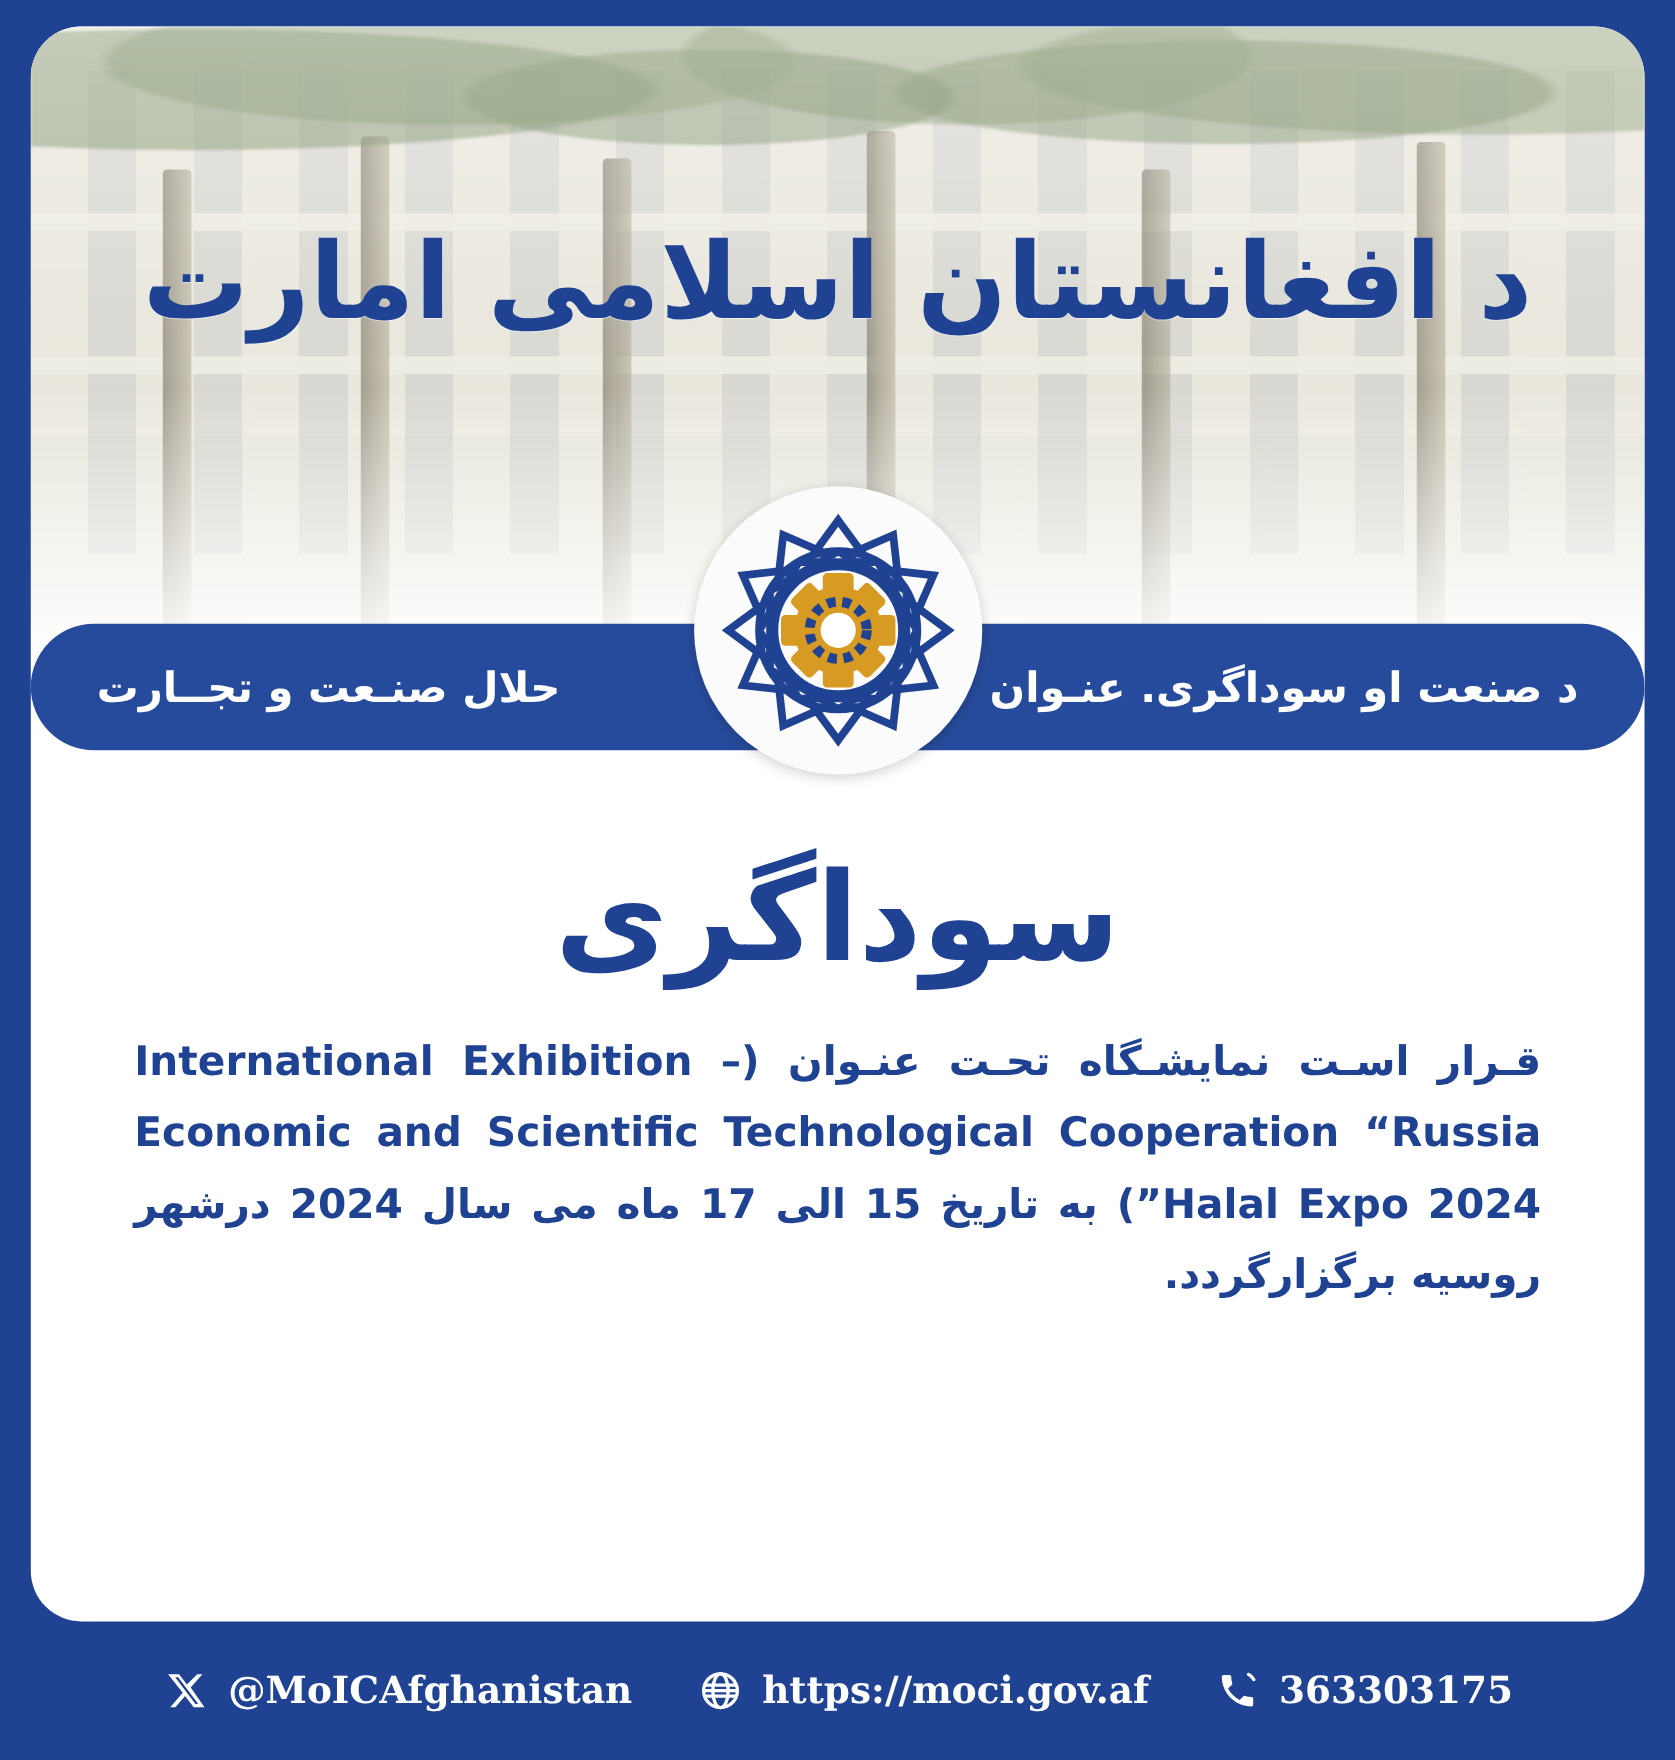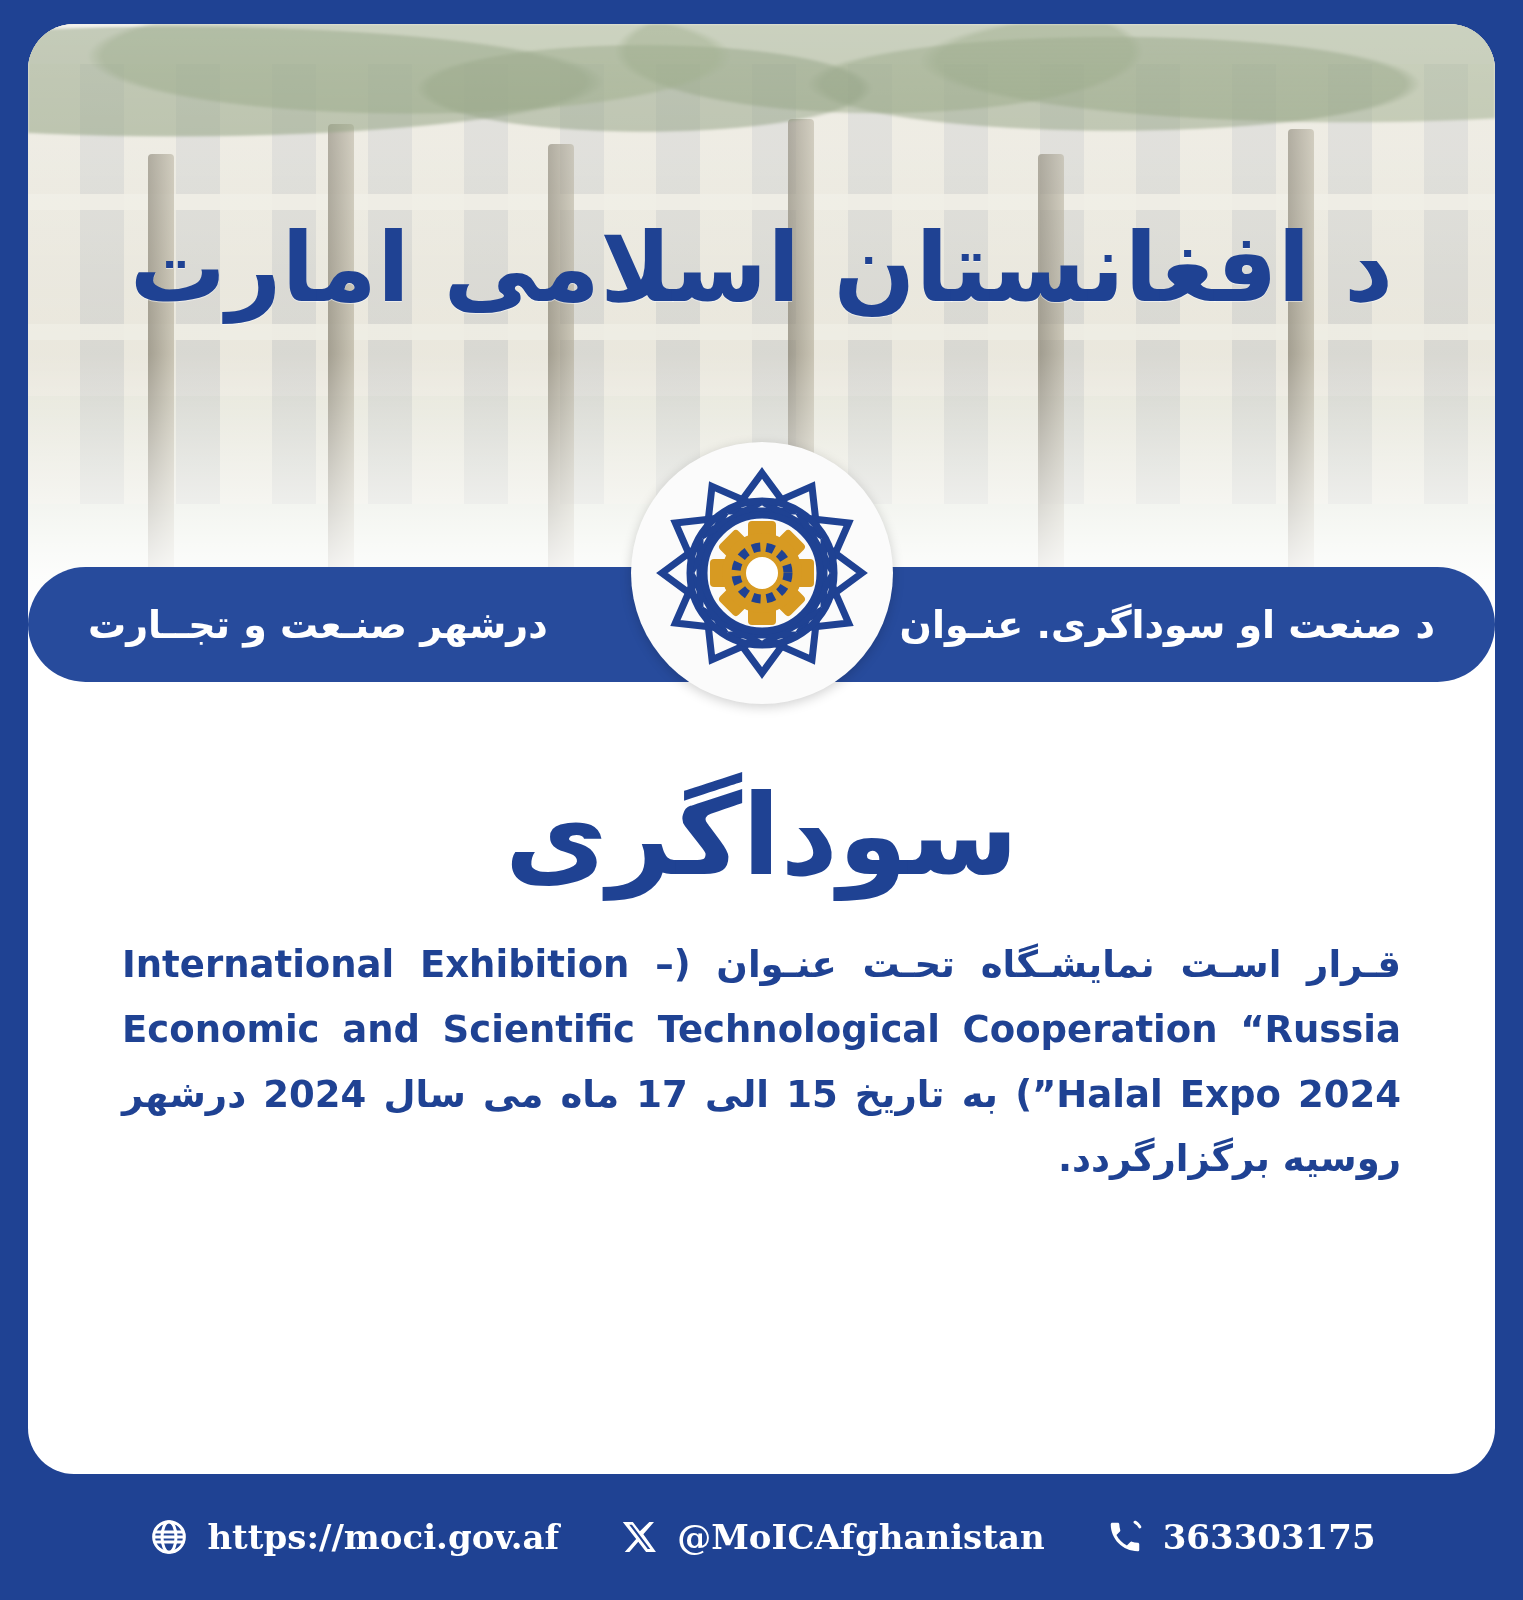--- a/index.html
+++ b/index.html
@@ -88,21 +88,21 @@
   .photo-fade {
     position: absolute;
     inset: 0;
     background: linear-gradient(to bottom, rgba(255,255,255,0.45) 0%, rgba(255,255,255,0.30) 55%, rgba(255,255,255,0.92) 92%, #fff 100%);
   }
 
   
   .calligraphy {
     position: absolute;
     left: 0; right: 0;
-    top: 196px;
+    top: 184px;
     text-align: center;
     color: #1F4293;
     font-size: 96px;
     font-weight: 700;
     letter-spacing: -2px;
     line-height: 1;
     text-shadow: 0 1px 0 rgba(255,255,255,.5);
     direction: rtl;
     font-family: "DejaVu Sans", sans-serif;
   }
@@ -235,21 +235,21 @@
       <div class="tree" style="left:1010px;height:470px"></div>
       <div class="tree" style="left:1260px;height:495px"></div>
       <div class="canopy"></div>
       <div class="photo-fade"></div>
     </div>
 
     <div class="calligraphy">د افغانستان اسلامی امارت</div>
 
     <div class="ministry-bar">
       <span>د صنعت او سوداگری. عنـوان</span>
-      <span>درشهر صنـعت و تجــارت</span>
+      <span>حلال صنـعت و تجــارت</span>
     </div>
 
     <div class="emblem">
       <svg width="230" height="230" viewBox="0 0 230 230">
         <g fill="none" stroke="#1F4293" stroke-width="7" stroke-linejoin="miter">
           <g transform="translate(115,115)">
             <g>
               <polygon points="0,-100 28,-62 -28,-62"></polygon>
             </g>
             <g transform="rotate(30)">
@@ -310,42 +310,42 @@
       <div class="etelaiyeh">سوداگری</div>
       <div class="paragraph">قـرار اسـت نمایشـگاه تحـت عنـوان (– International Exhibition Economic and Scientific Technological Cooperation “Russia Halal Expo 2024”) به تاریخ 15 الی 17 ماه  می سال 2024 درشهر روسیه برگزارگردد.</div>
     </div>
 
   </div>
 
   <div class="footer">
 
     <div class="f-item">
       <span class="f-icon">
+        <svg width="36" height="36" viewBox="0 0 24 24" fill="#ffffff">
+          <path d="M18.9 2H22l-7.1 8.1L23.3 22h-6.6l-5.2-6.8L5.6 22H2.5l7.6-8.7L1.2 2h6.7l4.7 6.2L18.9 2zm-1.1 18h1.7L7.3 3.8H5.5L17.8 20z"></path>
+        </svg>
+      </span>
+      <span>@MoICAfghanistan</span>
+    </div>
+
+    <div class="f-item">
+      <span class="f-icon">
         <svg width="40" height="40" viewBox="0 0 24 24" fill="none" stroke="#ffffff" stroke-width="1.8">
           <circle cx="12" cy="12" r="9.2"></circle>
           <ellipse cx="12" cy="12" rx="4.2" ry="9.2"></ellipse>
           <line x1="2.9" y1="9" x2="21.1" y2="9"></line>
           <line x1="2.9" y1="15" x2="21.1" y2="15"></line>
           <line x1="2.8" y1="12" x2="21.2" y2="12"></line>
         </svg>
       </span>
       <span>https://moci.gov.af</span>
     </div>
 
     <div class="f-item">
       <span class="f-icon">
-        <svg width="36" height="36" viewBox="0 0 24 24" fill="#ffffff">
-          <path d="M18.9 2H22l-7.1 8.1L23.3 22h-6.6l-5.2-6.8L5.6 22H2.5l7.6-8.7L1.2 2h6.7l4.7 6.2L18.9 2zm-1.1 18h1.7L7.3 3.8H5.5L17.8 20z"></path>
-        </svg>
-      </span>
-      <span>@MoICAfghanistan</span>
-    </div>
-
-    <div class="f-item">
-      <span class="f-icon">
         <svg width="38" height="38" viewBox="0 0 24 24" fill="#ffffff">
           <path d="M6.6 10.8c1.4 2.8 3.8 5.1 6.6 6.6l2.2-2.2c.3-.3.7-.4 1-.2 1.1.4 2.3.6 3.6.6.6 0 1 .4 1 1V20c0 .6-.4 1-1 1C10.6 21 3 13.4 3 4c0-.6.4-1 1-1h3.4c.6 0 1 .4 1 1 0 1.2.2 2.4.6 3.6.1.3 0 .7-.2 1l-2.2 2.2z"></path>
           <path d="M17.5 2.2c.2-.5.8-.7 1.3-.4 1.4.8 2.6 2 3.4 3.4.3.5.1 1.1-.4 1.3-.5.2-1.1 0-1.3-.5-.6-1.1-1.5-2-2.6-2.6-.5-.2-.7-.8-.4-1.2z"></path>
         </svg>
       </span>
       <span>363303175</span>
     </div>
 
   </div>
 

